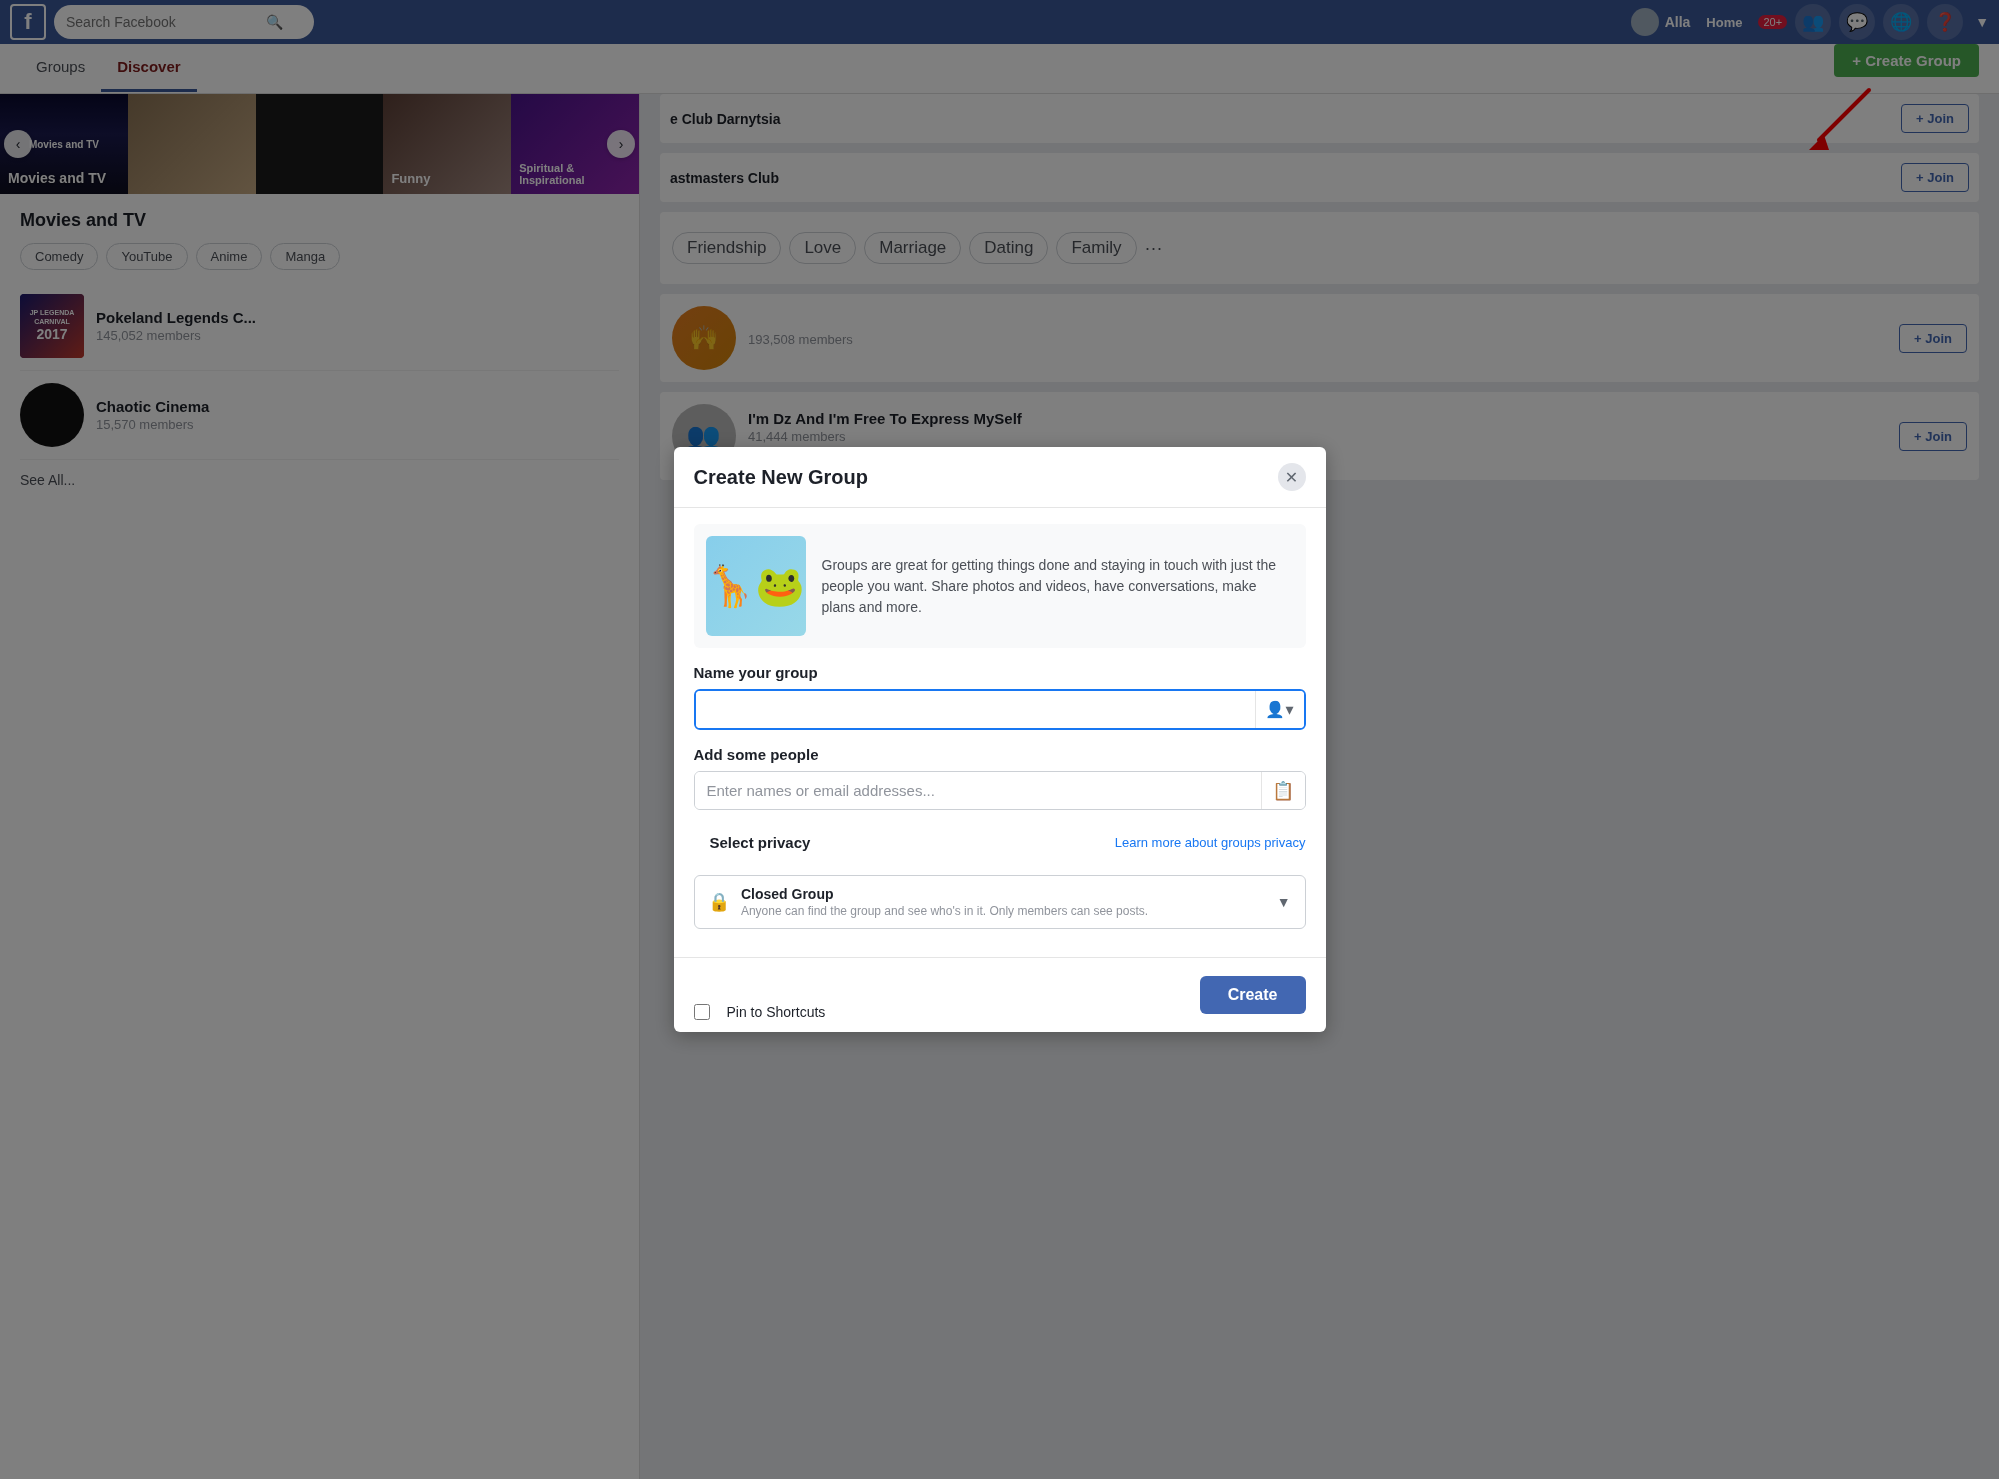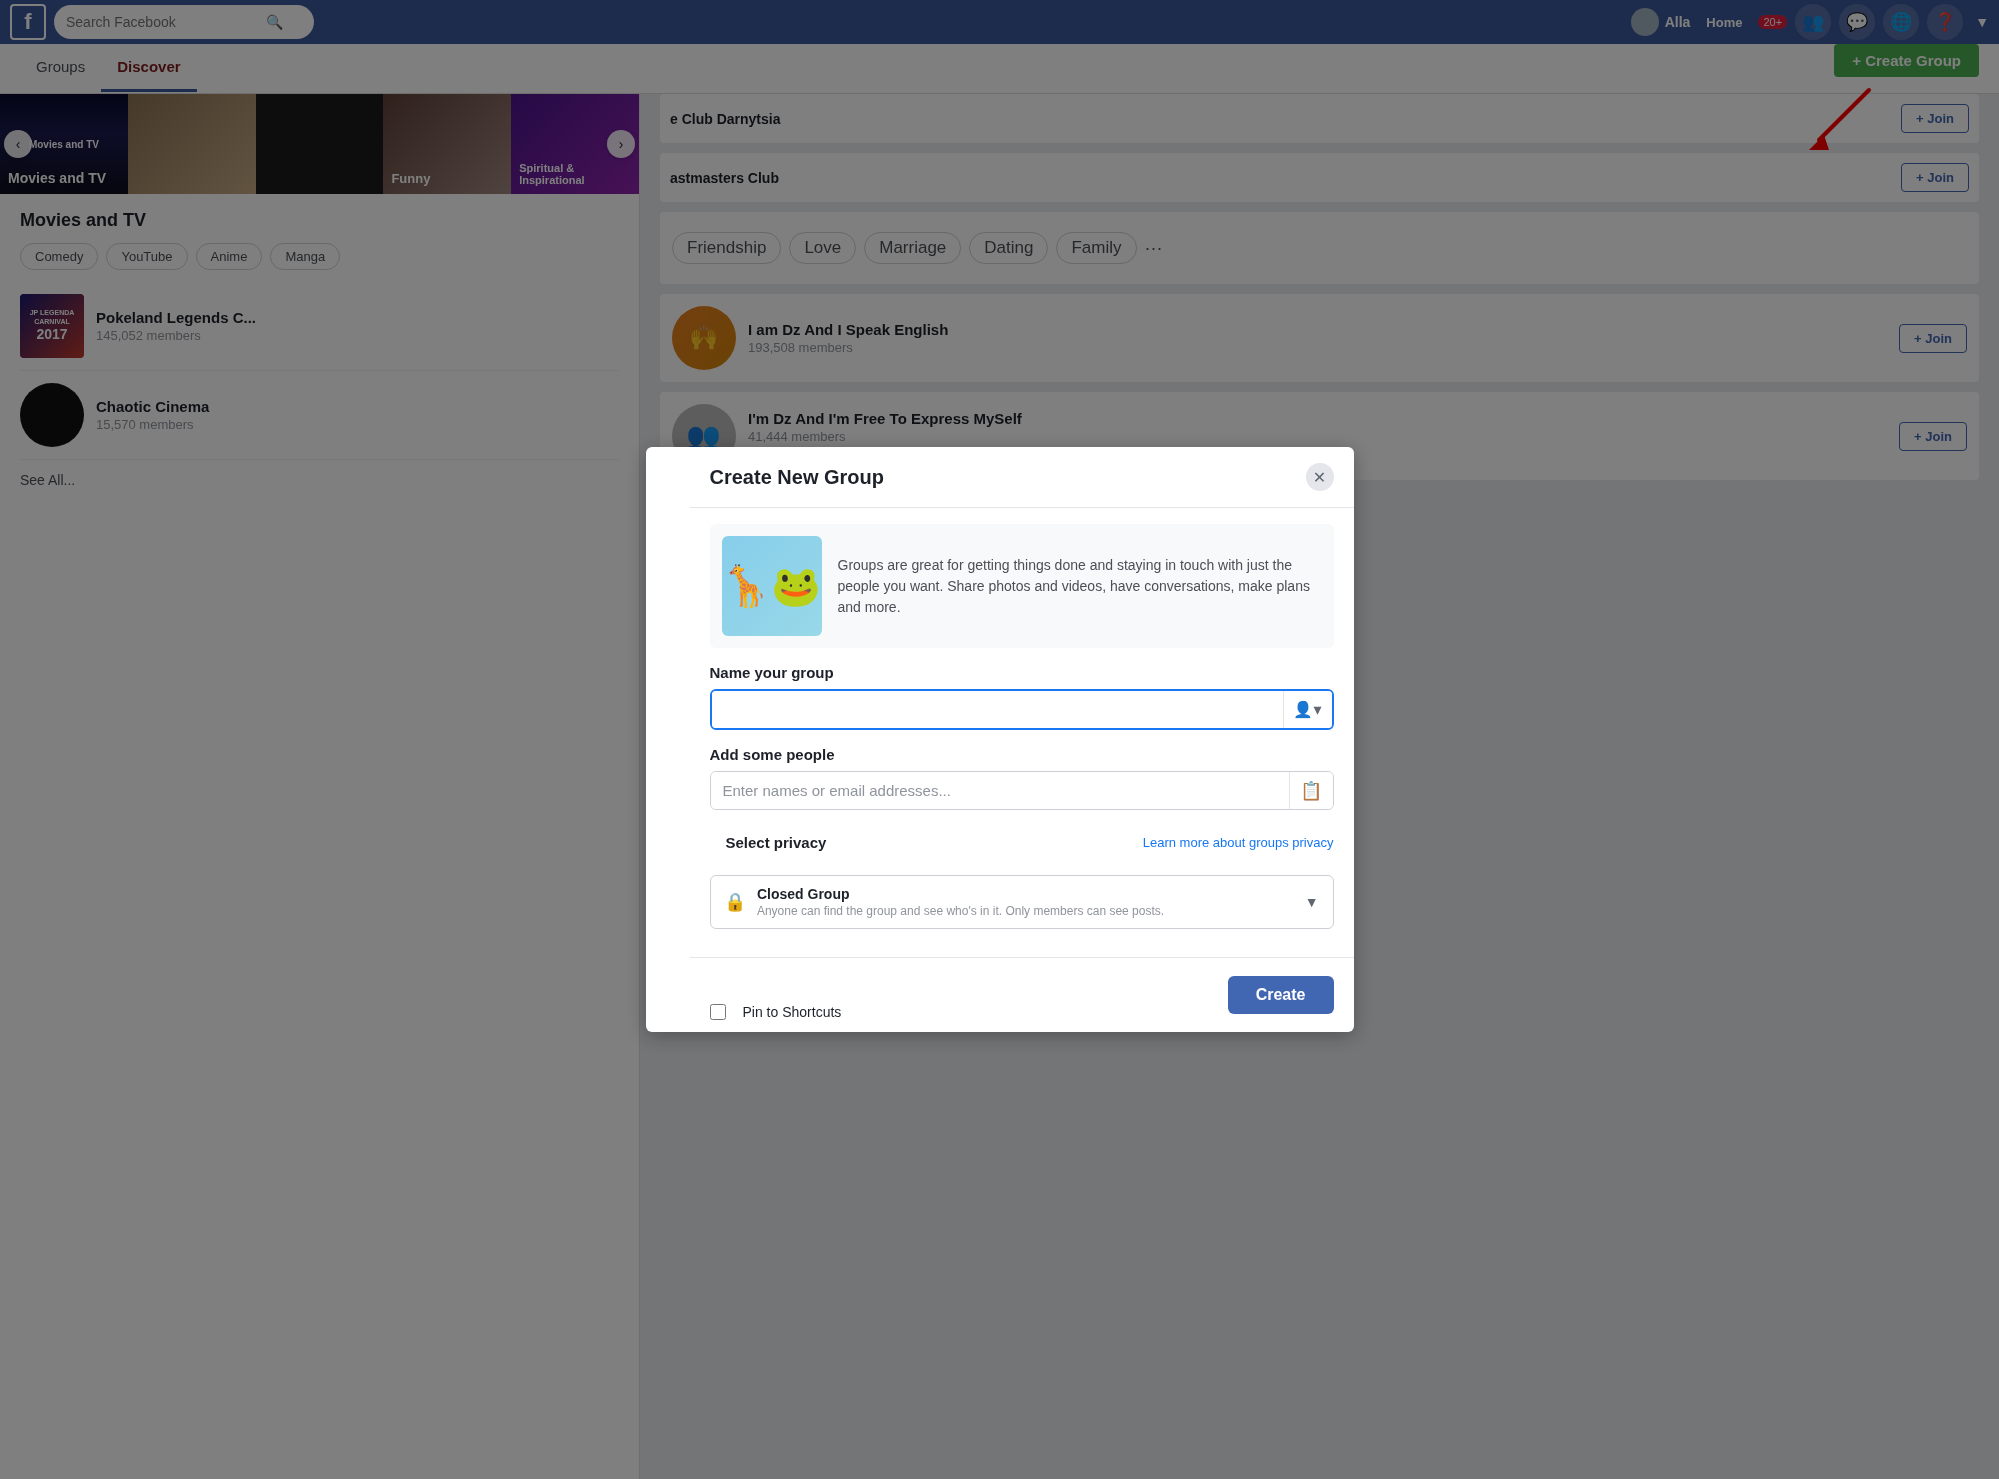--- a/index.html
+++ b/index.html
@@ -247,26 +247,25 @@
       z-index: 200;
       display: flex;
       align-items: center;
       justify-content: center;
     }
 
     
     .modal {
       background: white;
       border-radius: 6px;
-      width: 708px;
+      width: 652px;
       max-width: 95vw;
       box-shadow: 0 4px 20px rgba(0,0,0,0.3);
       position: relative;
       z-index: 201;
-      padding-left: 44px;
     }
     .modal-header {
       padding: 16px 20px;
       border-bottom: 1px solid #e5e5e5;
       display: flex;
       align-items: center;
       justify-content: space-between;
     }
     .modal-title { font-size: 20px; font-weight: 600; color: #1d2129; }
     .modal-close {
@@ -575,21 +574,20 @@
         <div class="rel-tag">Family</div>
         <span class="rel-more">···</span>
       </div>
     </div>
 
     <div class="rp-group-item">
       <div class="rp-avatar rp-av-dz" style="display:flex;align-items:center;justify-content:center;background:linear-gradient(135deg,#e67e22,#d4850a);">
         <span style="font-size:24px;">🙌</span>
       </div>
       <div class="rp-info">
-        <div class="rp-name">I am Dz And I Speak English</div>
         <div class="rp-meta">193,508 members</div>
       </div>
       <button class="join-btn">+ Join</button>
     </div>
 
     <div class="rp-group-item">
       <div class="rp-avatar rp-av-gray" style="background:#bbb;display:flex;align-items:center;justify-content:center;">
         <span style="font-size:28px;color:white;">👥</span>
       </div>
       <div class="rp-info">

